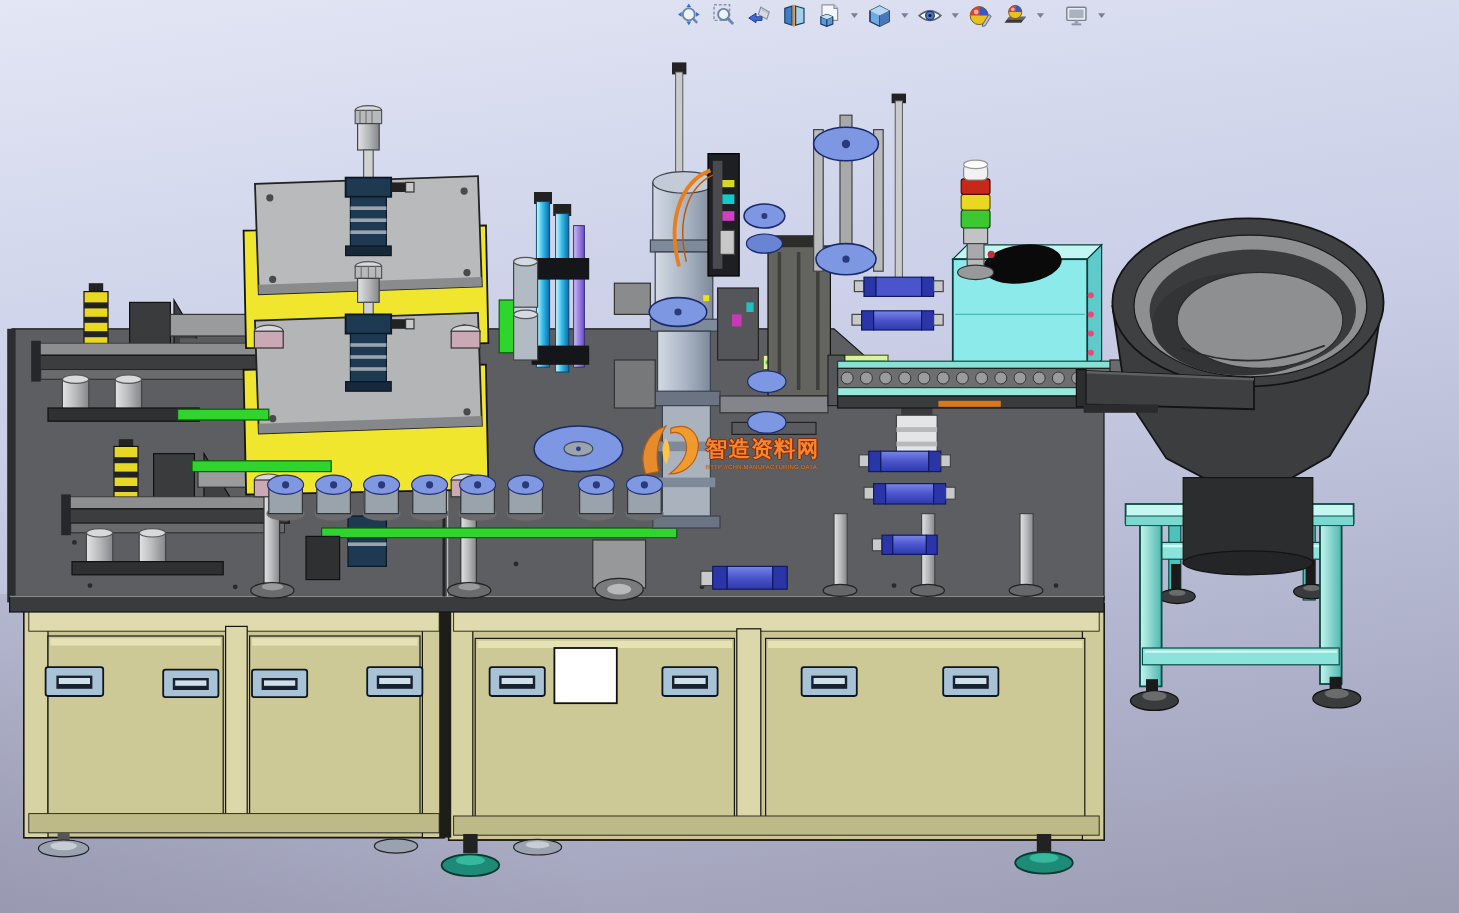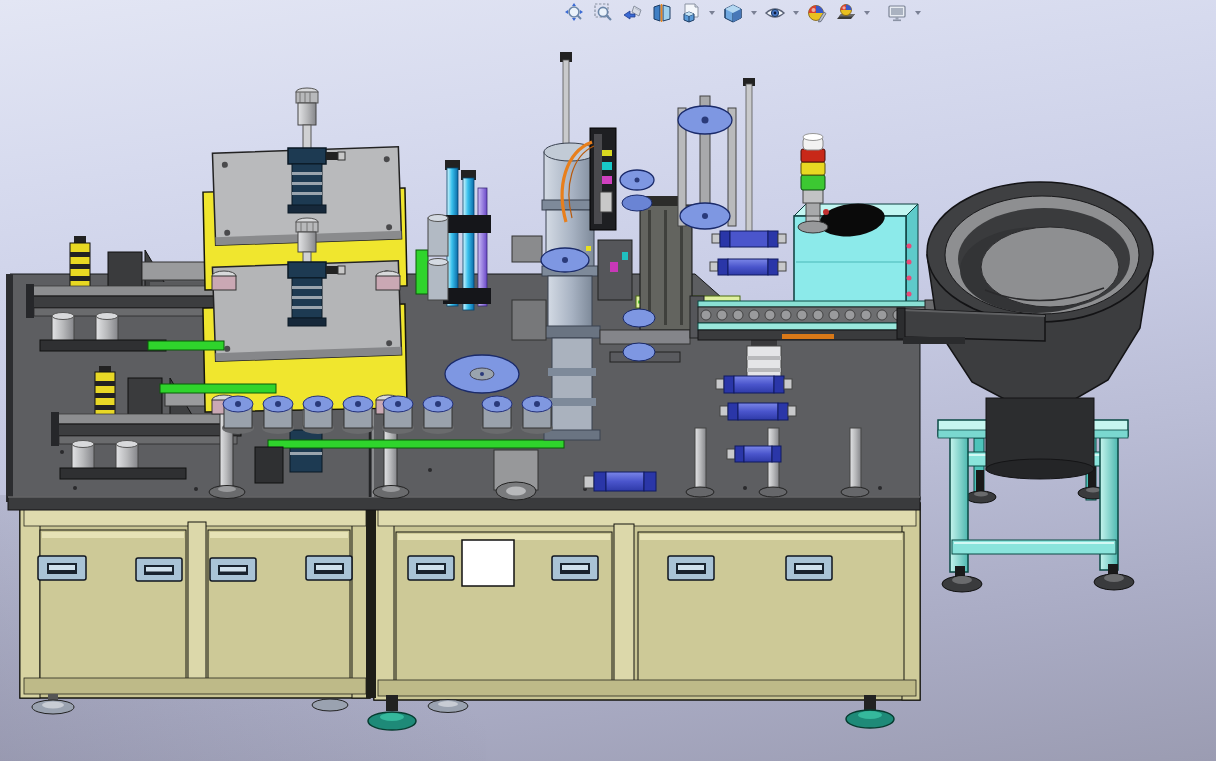--- a/index.html
+++ b/index.html
@@ -702,14 +702,25 @@
       <path d="M 985 290 Q 1040 312 1104 288" fill="none" stroke="#2a2a2c" stroke-width="1.5"></path>
     </g>
     <g>
       <polygon points="903,309 1045,315 1045,341 903,337" fill="#3e3f41" stroke="#131315" stroke-width="1.5"></polygon>
       <line x1="903" y1="310" x2="1045" y2="316" stroke="#5f6062" stroke-width="2"></line>
       <rect x="897" y="308" width="8" height="31" fill="#2c2d2f" stroke="#131315"></rect>
       <rect x="903" y="337" width="62" height="7" fill="#2a2b2d"></rect>
     </g>
   </svg>
 
+  <div class="watermark">
+    <svg class="wm-logo" width="58" height="54" viewBox="0 0 58 54">
+      <path d="M10,47 C4,30 10,13 27,7 C20,18 18,31 21,45 Z" fill="#ef8f2a" stroke="#b85a10" stroke-width="1"></path>
+      <path d="M31,9 C47,3 57,15 53,30 C50,41 40,47 30,47 C39,40 45,32 44,23 C43,14 37,11 31,13 Z" fill="#f59a28" stroke="#b85a10" stroke-width="1"></path>
+      <path d="M27,17 C31,24 31,31 27,39 C23,31 23,24 27,17 Z" fill="#ffc84a"></path>
+    </svg>
+    <div class="wm-texts">
+      <div class="wm-brand">智造资料网</div>
+      <div class="wm-url">HTTP://CHN.MANUFACTURING.DATA</div>
+    </div>
+  </div>
 
 </div>
 
 </body></html>

